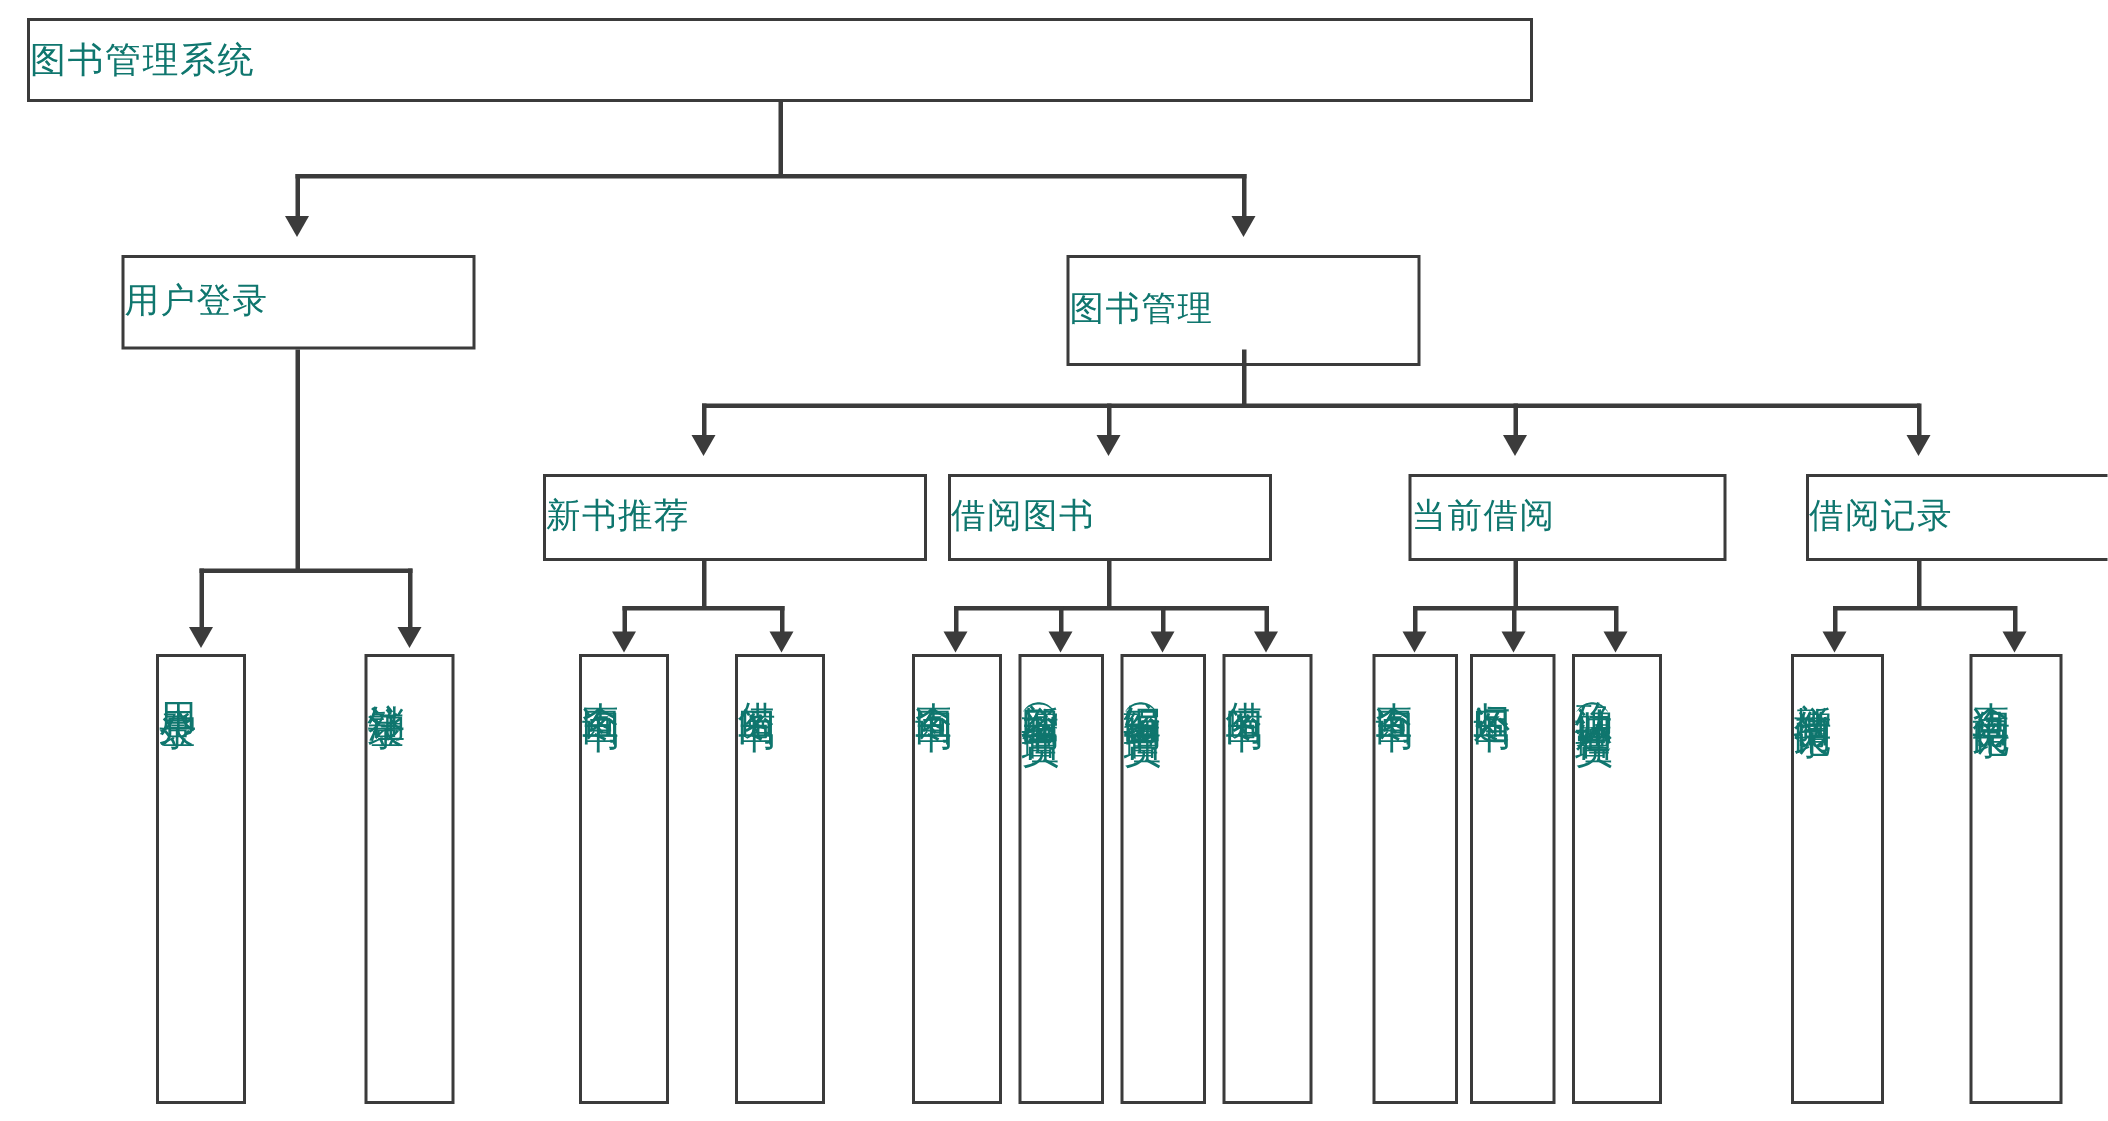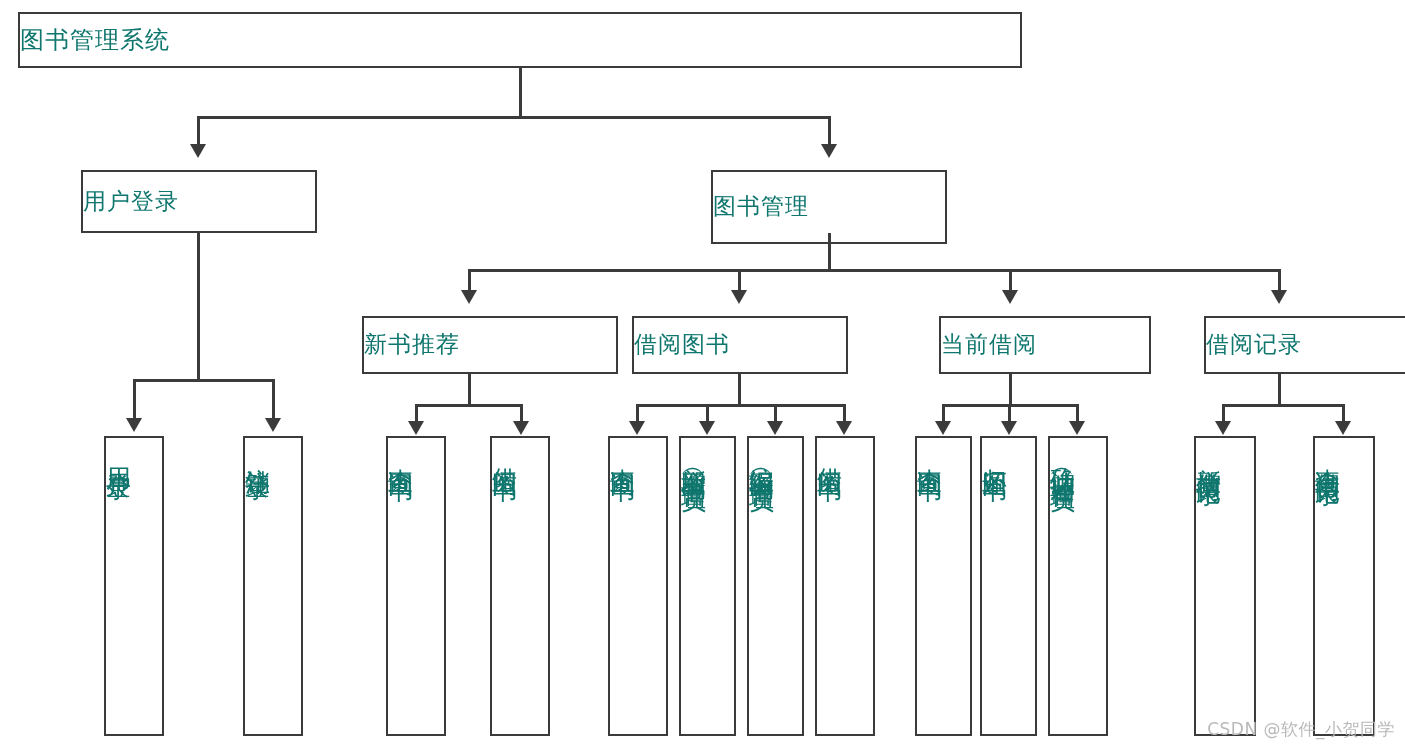--- a/index.html
+++ b/index.html
@@ -206,14 +206,13 @@
     <span class="label">确认归还（管理员）</span>
   </div>
 
   <div class="node vert" style="left:1194px;top:436px;width:62px;height:300px;">
     <span class="label">新增借阅记录</span>
   </div>
   <div class="node vert" style="left:1313px;top:436px;width:62px;height:300px;">
     <span class="label">查询借阅记录</span>
   </div>
 
-  <div id="watermark">CSDN @软件_小贺同学</div>
 </div>
 
 </body></html>

